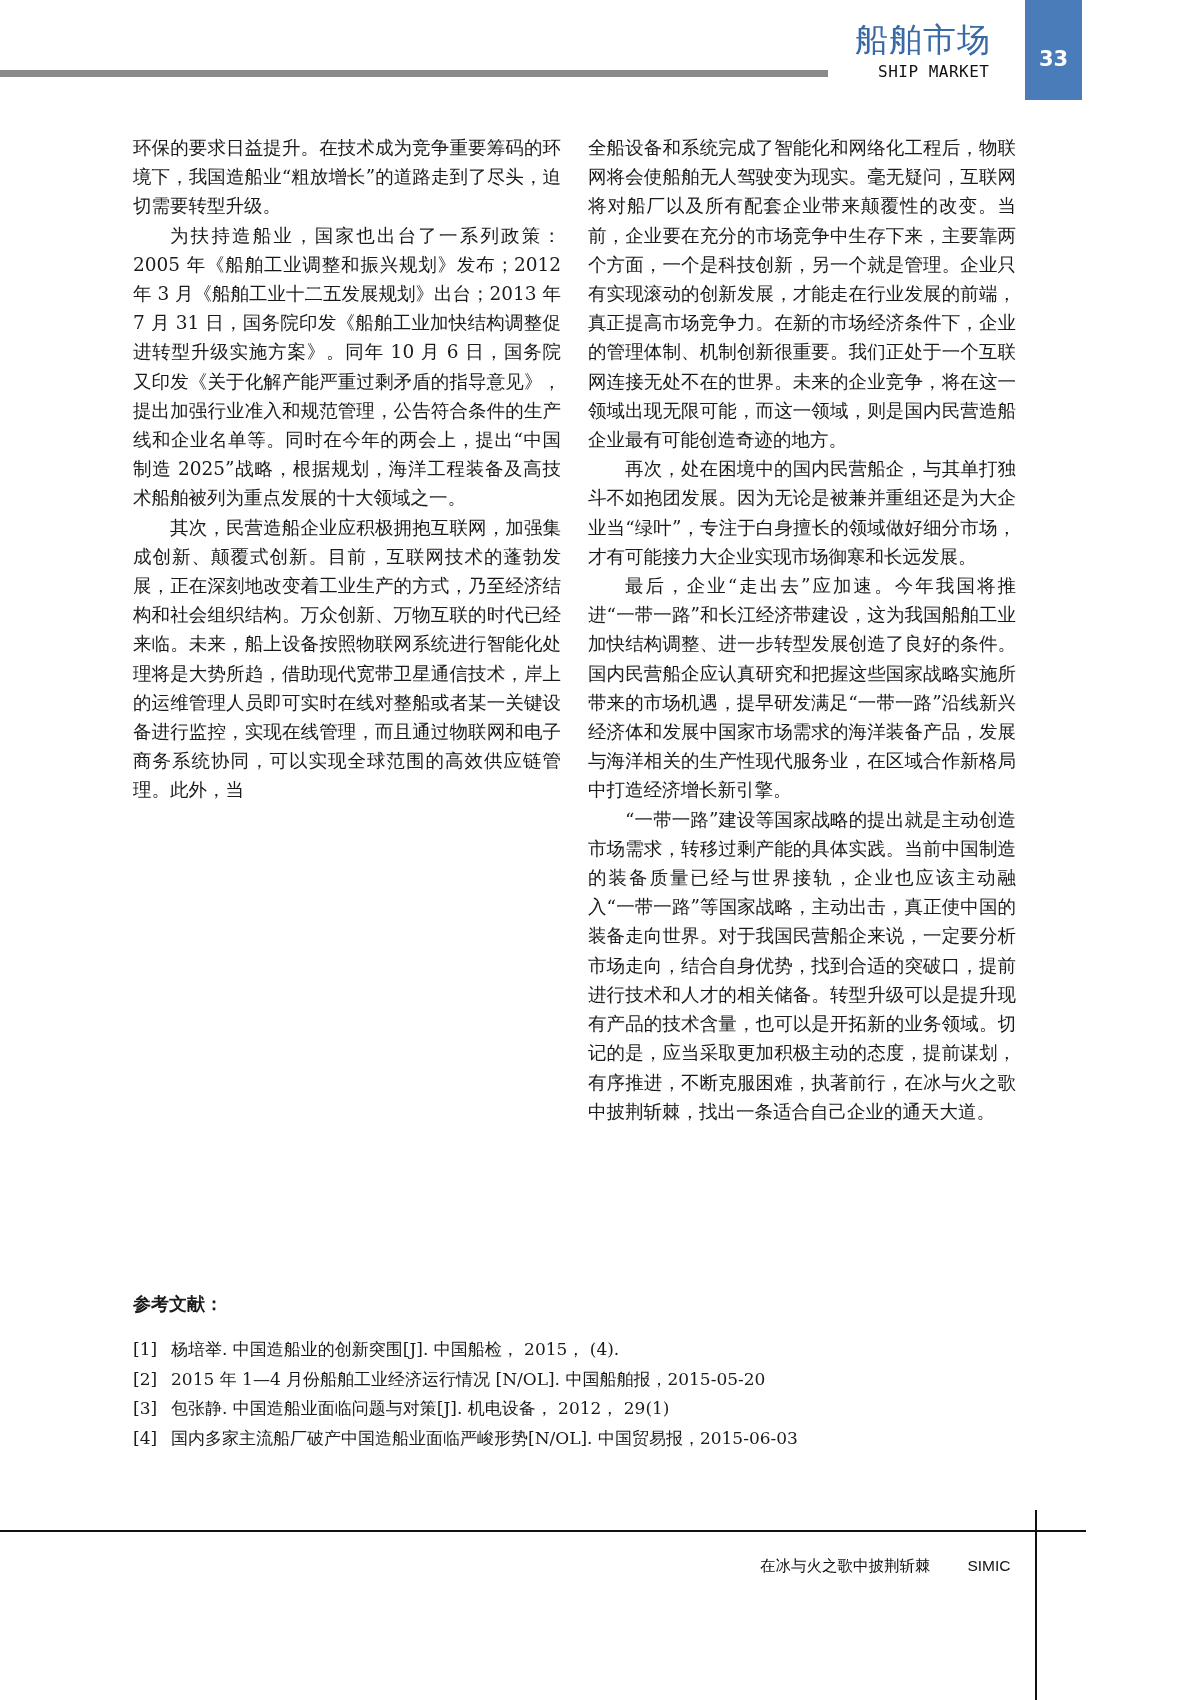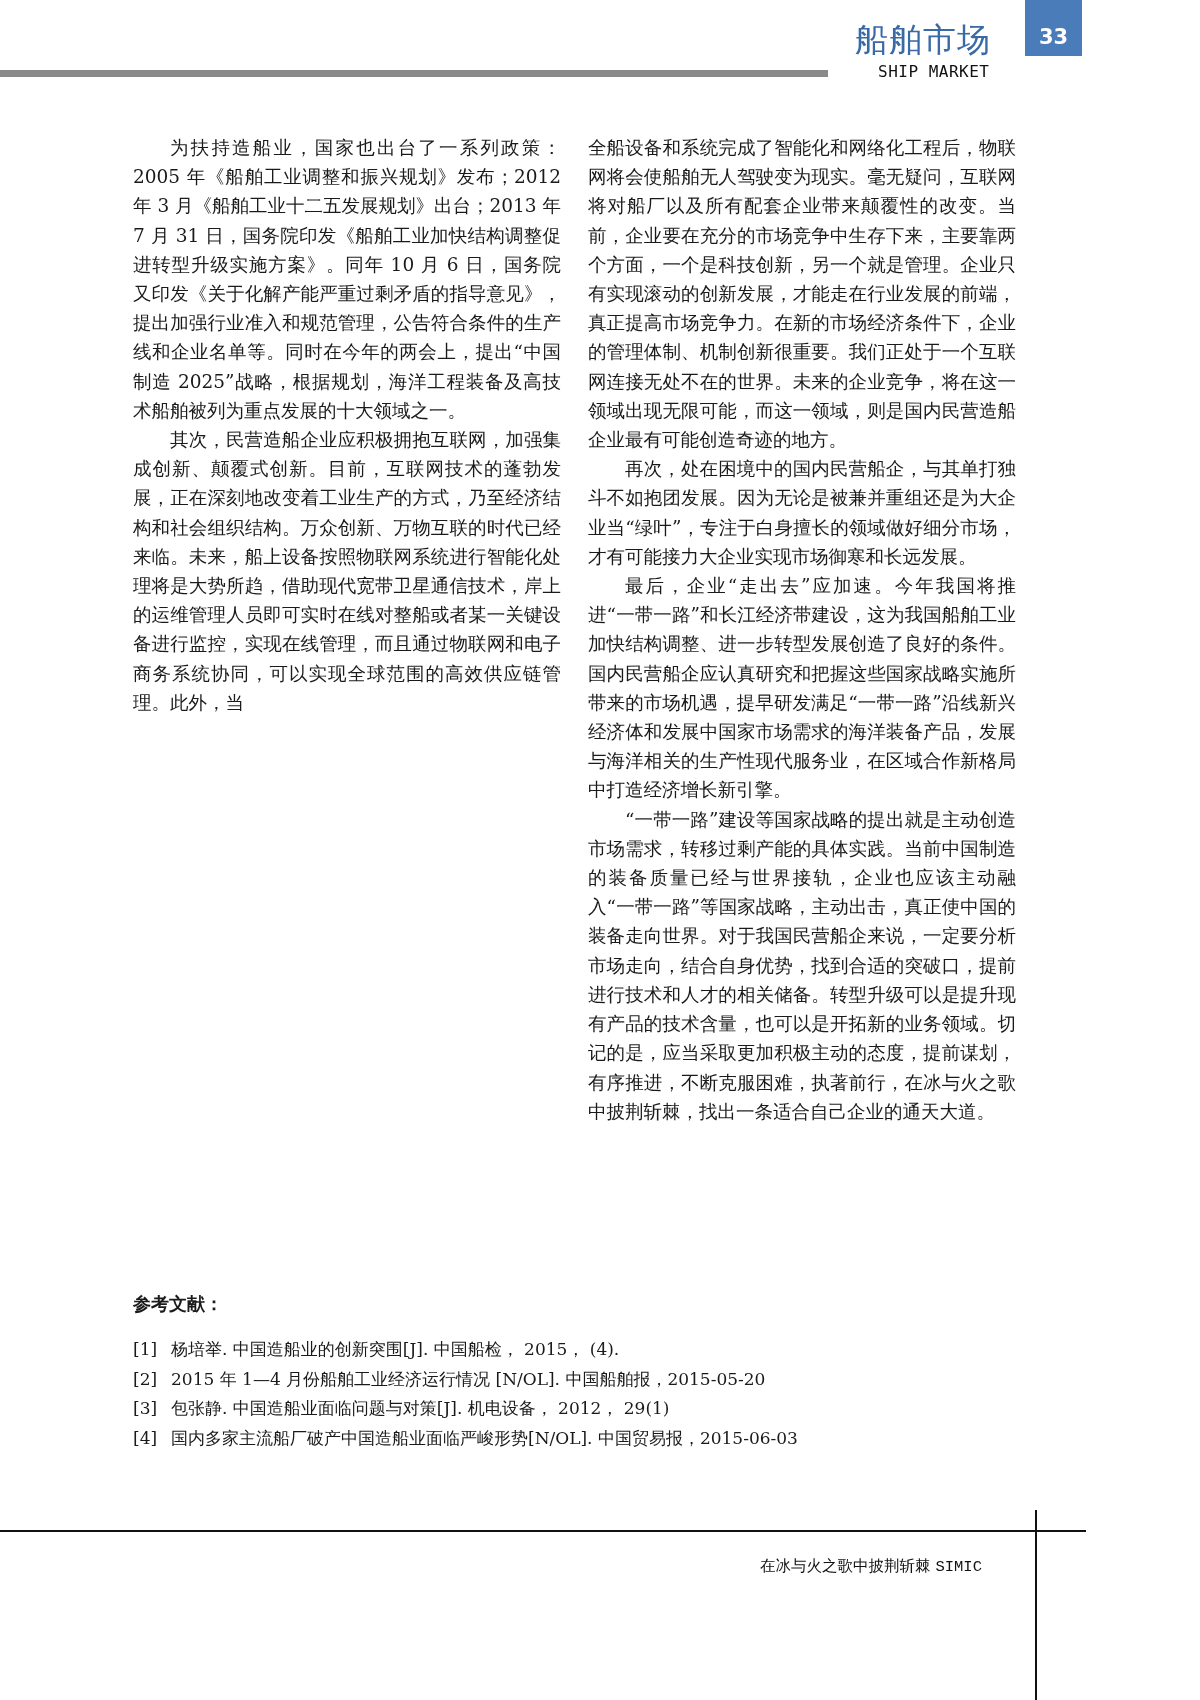--- a/index.html
+++ b/index.html
@@ -1,46 +1,47 @@
 <!DOCTYPE html>
 <html><head>
 <meta charset="utf-8">
 <style>
   html, body { margin:0; padding:0; background:#ffffff; }
   body { width:1200px; height:1700px; position:relative; overflow:hidden; font-family:"DejaVu Serif", "Liberation Serif", serif; color:#1a1a1a; }
   .header-bar { position:absolute; left:0; top:70px; width:828px; height:7px; background:#8a8a8a; }
   .section-title { position:absolute; left:855px; top:18px; font-family:"DejaVu Sans", sans-serif; font-size:33px; color:#3a6aa5; letter-spacing:1px;text-align:right; }
   .section-sub { position:absolute; left:878px; top:62px; font-family:"DejaVu Sans Mono", monospace; font-size:16px; color:#111; letter-spacing:0.5px; }
-  .page-badge { position:absolute; left:1025px; top:0; width:57px; height:56px; background:#4a7cba; color:#fff; font-family:"DejaVu Sans", sans-serif; font-weight:bold; font-size:21px; display:flex; align-items:center; justify-content:center; padding-top:18px; box-sizing:border-box; }
+  .page-badge { position:absolute; left:1025px; top:0; width:57px; height:100px; background:#4a7cba; color:#fff; font-family:"DejaVu Sans", sans-serif; font-weight:bold; font-size:21px; display:flex; align-items:center; justify-content:center; padding-top:18px; box-sizing:border-box; }
   .col { position:absolute; top:133px; width:428px; font-size:18.5px; line-height:29.2px; }
   .col-left { left:133px; }
   .col-right { left:588px; }
   .col p { margin:0; text-align:justify; text-justify:inter-ideograph; }
   .col p.indent { text-indent:2em; }
   .signature { text-align:right !important; padding-right:18px; }
   .refs-title { position:absolute; left:133px; top:1292px; font-size:18px; font-weight:bold; font-family:"DejaVu Sans", sans-serif; }
   .refs { position:absolute; left:133px; top:1335px; width:880px; font-size:17px; line-height:29.5px; }
   .ref-item { display:flex; }
   .ref-num { width:38px; flex:none; }
   .footer-line { position:absolute; left:0; top:1530px; width:1086px; height:2px; background:#111; }
   .footer-vline { position:absolute; left:1035px; top:1510px; width:2px; height:190px; background:#111; }
   .footer-text { position:absolute; left:760px; top:1556px; font-family:"DejaVu Sans", sans-serif; font-size:15.5px; color:#111; }
-  .footer-text .en { font-family:Liberation Mono, monospace; }
+  .footer-text .en { font-family:Liberation Sans, sans-serif;margin-left:32px; }
 </style>
 </head>
 <body>
 
 <div class="header-bar"></div>
 <div class="section-title">船舶市场</div>
 <div class="section-sub">SHIP MARKET</div>
 <div class="page-badge">
   <span>33</span>
 </div>
 
 <div class="col col-left">
+  <p>环保的要求日益提升。在技术成为竞争重要筹码的环境下，我国造船业“粗放增长”的道路走到了尽头，迫切需要转型升级。</p>
   <p class="indent">为扶持造船业，国家也出台了一系列政策：2005 年《船舶工业调整和振兴规划》发布；2012 年 3 月《船舶工业十二五发展规划》出台；2013 年 7 月 31 日，国务院印发《船舶工业加快结构调整促进转型升级实施方案》。同年 10 月 6 日，国务院又印发《关于化解产能严重过剩矛盾的指导意见》，提出加强行业准入和规范管理，公告符合条件的生产线和企业名单等。同时在今年的两会上，提出“中国制造 2025”战略，根据规划，海洋工程装备及高技术船舶被列为重点发展的十大领域之一。</p>
   <p class="indent">其次，民营造船企业应积极拥抱互联网，加强集成创新、颠覆式创新。目前，互联网技术的蓬勃发展，正在深刻地改变着工业生产的方式，乃至经济结构和社会组织结构。万众创新、万物互联的时代已经来临。未来，船上设备按照物联网系统进行智能化处理将是大势所趋，借助现代宽带卫星通信技术，岸上的运维管理人员即可实时在线对整船或者某一关键设备进行监控，实现在线管理，而且通过物联网和电子商务系统协同，可以实现全球范围的高效供应链管理。此外，当</p>
 </div>
 
 <div class="col col-right">
   <p>全船设备和系统完成了智能化和网络化工程后，物联网将会使船舶无人驾驶变为现实。毫无疑问，互联网将对船厂以及所有配套企业带来颠覆性的改变。当前，企业要在充分的市场竞争中生存下来，主要靠两个方面，一个是科技创新，另一个就是管理。企业只有实现滚动的创新发展，才能走在行业发展的前端，真正提高市场竞争力。在新的市场经济条件下，企业的管理体制、机制创新很重要。我们正处于一个互联网连接无处不在的世界。未来的企业竞争，将在这一领域出现无限可能，而这一领域，则是国内民营造船企业最有可能创造奇迹的地方。</p>
   <p class="indent">再次，处在困境中的国内民营船企，与其单打独斗不如抱团发展。因为无论是被兼并重组还是为大企业当“绿叶”，专注于白身擅长的领域做好细分市场，才有可能接力大企业实现市场御寒和长远发展。</p>
   <p class="indent">最后，企业“走出去”应加速。今年我国将推进“一带一路”和长江经济带建设，这为我国船舶工业加快结构调整、进一步转型发展创造了良好的条件。国内民营船企应认真研究和把握这些国家战略实施所带来的市场机遇，提早研发满足“一带一路”沿线新兴经济体和发展中国家市场需求的海洋装备产品，发展与海洋相关的生产性现代服务业，在区域合作新格局中打造经济增长新引擎。</p>
   <p class="indent">“一带一路”建设等国家战略的提出就是主动创造市场需求，转移过剩产能的具体实践。当前中国制造的装备质量已经与世界接轨，企业也应该主动融入“一带一路”等国家战略，主动出击，真正使中国的装备走向世界。对于我国民营船企来说，一定要分析市场走向，结合自身优势，找到合适的突破口，提前进行技术和人才的相关储备。转型升级可以是提升现有产品的技术含量，也可以是开拓新的业务领域。切记的是，应当采取更加积极主动的态度，提前谋划，有序推进，不断克服困难，执著前行，在冰与火之歌中披荆斩棘，找出一条适合自己企业的通天大道。</p>
 </div>

